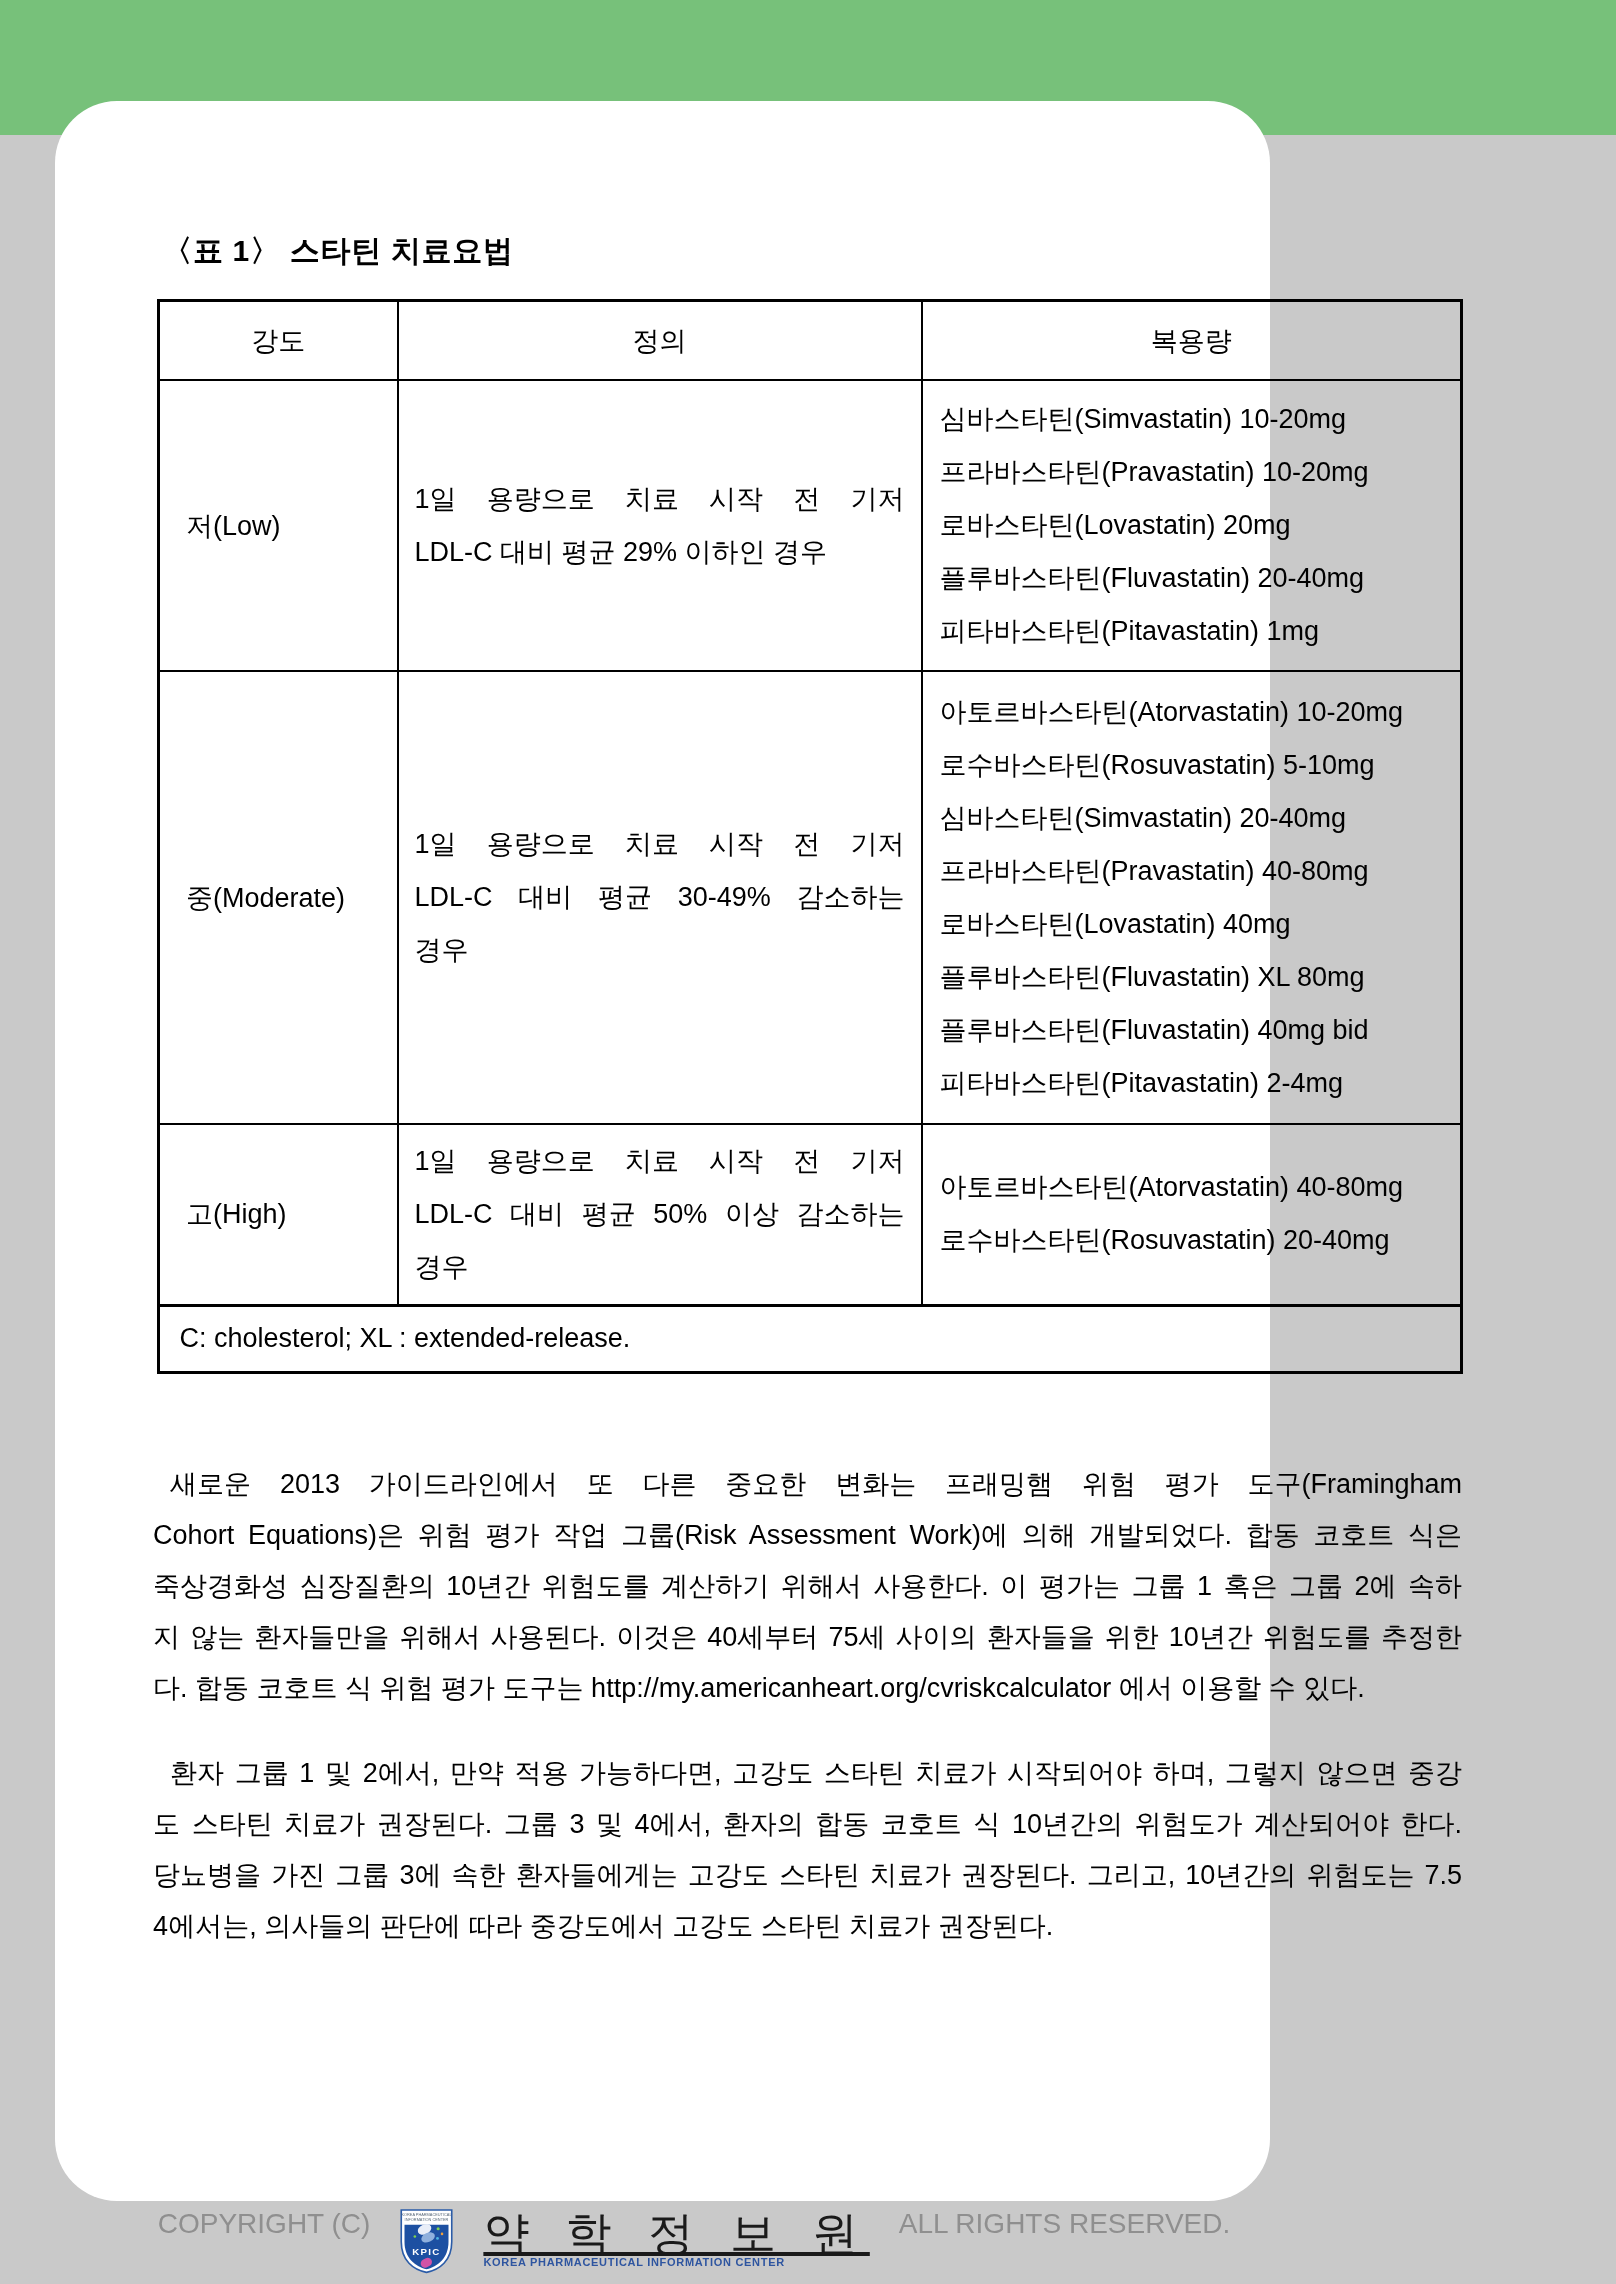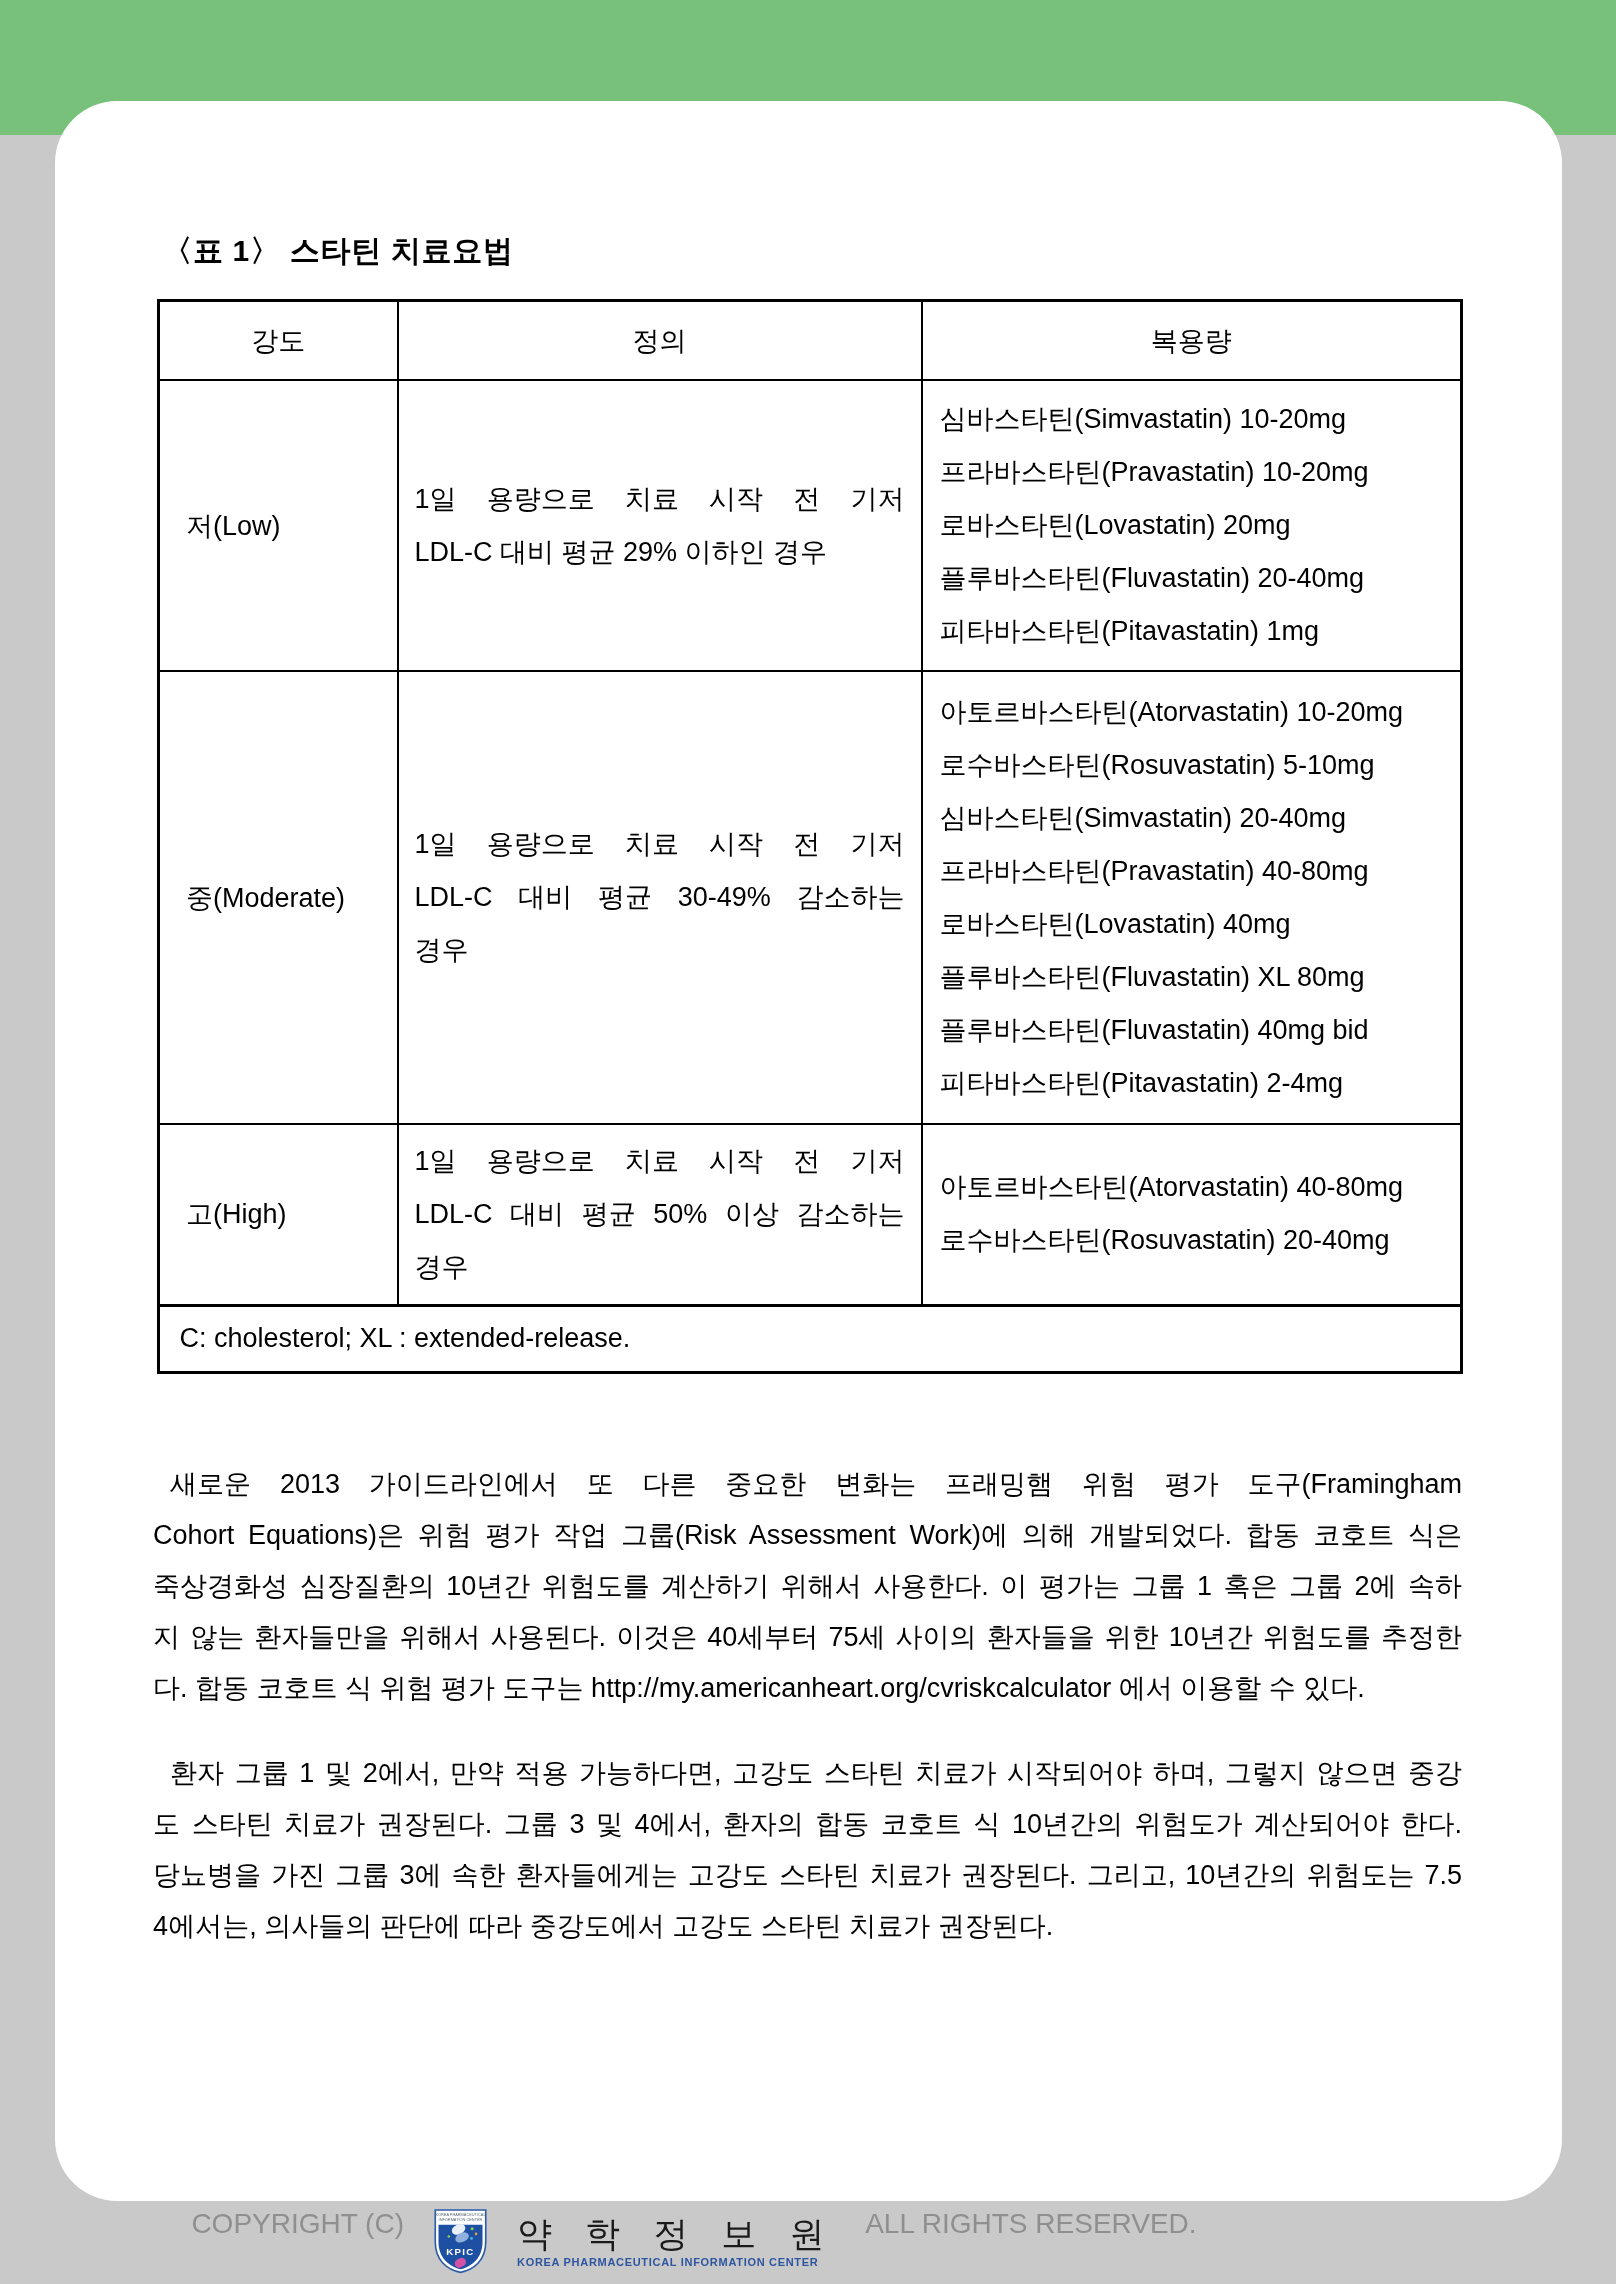--- a/index.html
+++ b/index.html
@@ -11,21 +11,21 @@
     position:relative;
     overflow:hidden;
   }
   .green-bar {
     position:absolute; top:0; left:0;
     width:1616px; height:135px;
     background:#77c17a;
   }
   .card {
     position:absolute; left:55px; top:101px;
-    width:1507px; height:2100px;
+    width:1215px; height:2100px;
     background:#ffffff;
     border-radius:62px;
   }
   .content { padding:130px 102px 0 102px; }
 
   .doc-title {
     margin:0 0 0 5.2px;
     font-size:30px;
     font-weight:bold;
     letter-spacing:0.7px;
@@ -95,25 +95,26 @@
     width:1388px;
     display:flex;
     justify-content:center;
     gap:29px;
     color:#8f8f8f;
   }
   .footer-copy { font-size:28px; letter-spacing:0px; white-space:nowrap; }
   .kpic-shield { display:block; }
   .logo-text { display:flex; flex-direction:column; justify-content:center; }
   .logo-korean {
-    font-size:35px;
+    font-size:46px;
     color:#1a1a1a;
     letter-spacing:11.7px;
     line-height:39px;
     white-space:nowrap;
+    text-decoration:underline;
   }
   .logo-subtitle {
     font-size:11px;
     font-weight:bold;
     color:#2e55a0;
     letter-spacing:0.7px;
     margin-top:3px;
     white-space:nowrap;
   }
 </style>

